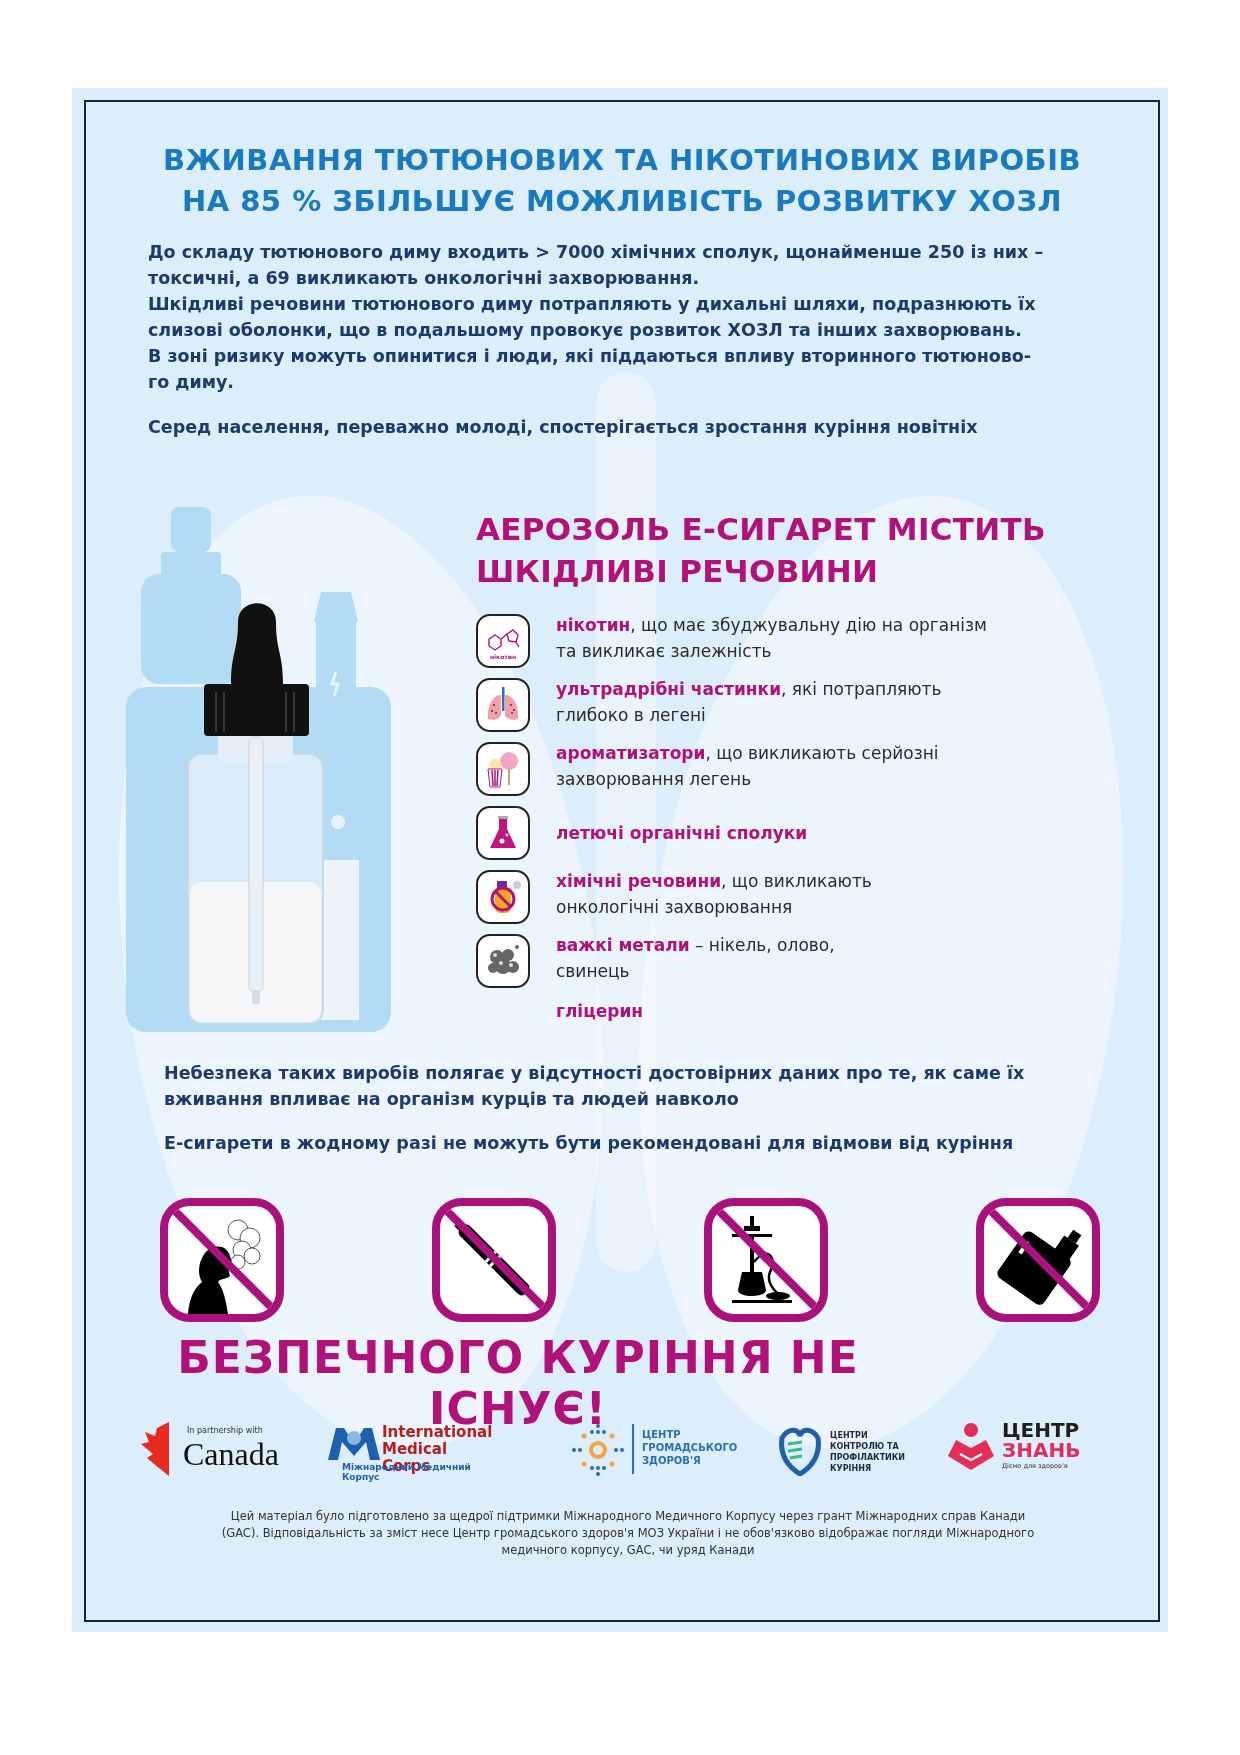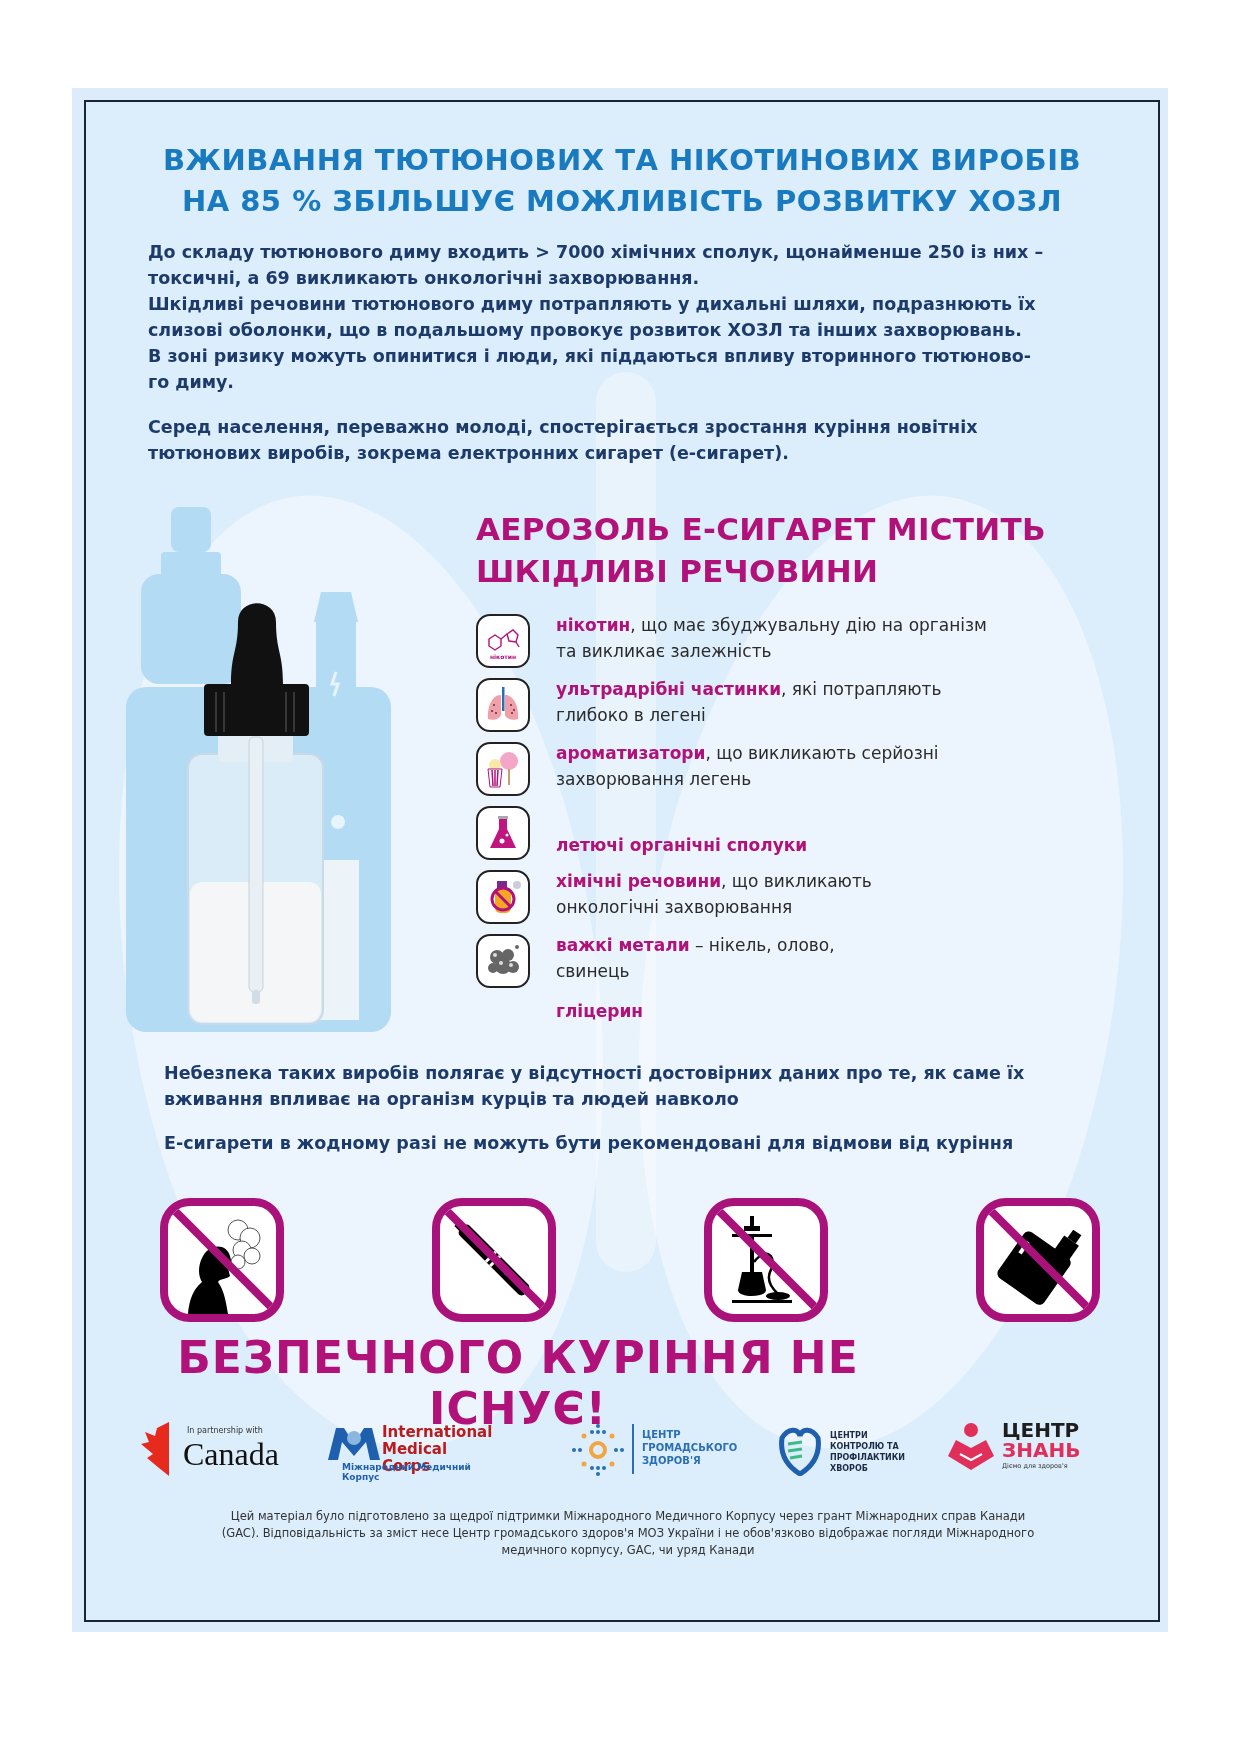--- a/index.html
+++ b/index.html
@@ -40,21 +40,20 @@
   <div class="abs para" style="left:62px;top:137px;width:960px;">
     <div>До складу тютюнового диму входить &gt; 7000 хімічних сполук, щонайменше 250 із них –</div>
     <div>токсичні, а 69 викликають онкологічні захворювання.</div>
     <div>Шкідливі речовини тютюнового диму потрапляють у дихальні шляхи, подразнюють їх</div>
     <div>слизові оболонки, що в подальшому провокує розвиток ХОЗЛ та інших захворювань.</div>
     <div>В зоні ризику можуть опинитися і люди, які піддаються впливу вторинного тютюново-</div>
     <div>го диму.</div>
   </div>
   <div class="abs para" style="left:62px;top:312px;width:960px;">
     <div>Серед населення, переважно молоді, спостерігається зростання куріння новітніх</div>
-    <div>тютюнових виробів, зокрема електронних сигарет (е-сигарет).</div>
   </div>
 
   <div class="abs" style="left:40px;top:390px;width:270px;height:540px;">
     <svg width="270" height="540" viewBox="0 0 270 540">
       <g fill="#b3dbf4">
         <rect x="45" y="15" width="40" height="45" rx="8"></rect>
         <rect x="35" y="60" width="60" height="25" rx="4"></rect>
         <rect x="15" y="82" width="100" height="110" rx="18"></rect>
         <rect x="0" y="195" width="265" height="345" rx="20"></rect>
         <rect x="190" y="120" width="40" height="360" rx="4"></rect>
@@ -148,21 +147,21 @@
 
   <div class="item" style="top:704px;">
     <div class="ibox">
       <svg width="44" height="44" viewBox="0 0 44 44">
         <rect x="17" y="5" width="10" height="3" fill="#aaa"></rect>
         <path d="M18 8 H26 V18 L35 37 H9 L18 18 Z" fill="#c0157f"></path>
         <circle cx="21" cy="30" r="2.5" fill="#fff"></circle>
           <circle cx="26" cy="24" r="1.5" fill="#fff"></circle>
       </svg>
     </div>
-    <div class="itxt" style="top:14px;margin-top:12px;">
+    <div class="itxt" style="top:14px;">
       <b>летючі органічні сполуки</b>
     </div>
   </div>
 
   <div class="item" style="top:768px;">
     <div class="ibox">
       <svg width="44" height="44" viewBox="0 0 44 44">
         <rect x="14" y="14" width="16" height="24" rx="5" fill="#f5a623"></rect>
         <rect x="16" y="6" width="10" height="8" fill="#7a2b8a"></rect>
         <circle cx="36" cy="10" r="4" fill="#ccd"></circle>
@@ -327,21 +326,21 @@
       <g stroke="#3dbb84" stroke-width="3">
           <line x1="10" y1="20" x2="24" y2="18"></line>
           <line x1="10" y1="27" x2="24" y2="25"></line>
           <line x1="12" y1="34" x2="24" y2="32"></line>
         </g>
     </svg>
     <div class="abs logo-txt" style="left:52px;top:8px;font-size:8px;line-height:11px;color:#1e2b45;">
       <div>ЦЕНТРИ</div>
       <div>КОНТРОЛЮ ТА</div>
       <div>ПРОФІЛАКТИКИ</div>
-      <div>ХВОРОБ</div>
+      <div>КУРІННЯ</div>
     </div>
   </div>
 
   <div class="abs" style="left:860px;top:1318px;width:150px;height:60px;">
     <svg width="50" height="56" viewBox="0 0 50 56" style="position:absolute;left:0;top:0;">
       <circle cx="25" cy="10" r="7" fill="#e0305a"></circle>
       <path d="M10 20 L25 28 L40 20 L48 36 L25 50 L2 36 Z" fill="#e0305a"></path>
       <path d="M14 34 L25 40 L36 34" stroke="#fff" stroke-width="2" fill="none"></path>
     </svg>
     <div class="abs logo-txt" style="left:56px;top:0;font-size:20px;line-height:20px;color:#1e1e1e;">ЦЕНТР</div>

